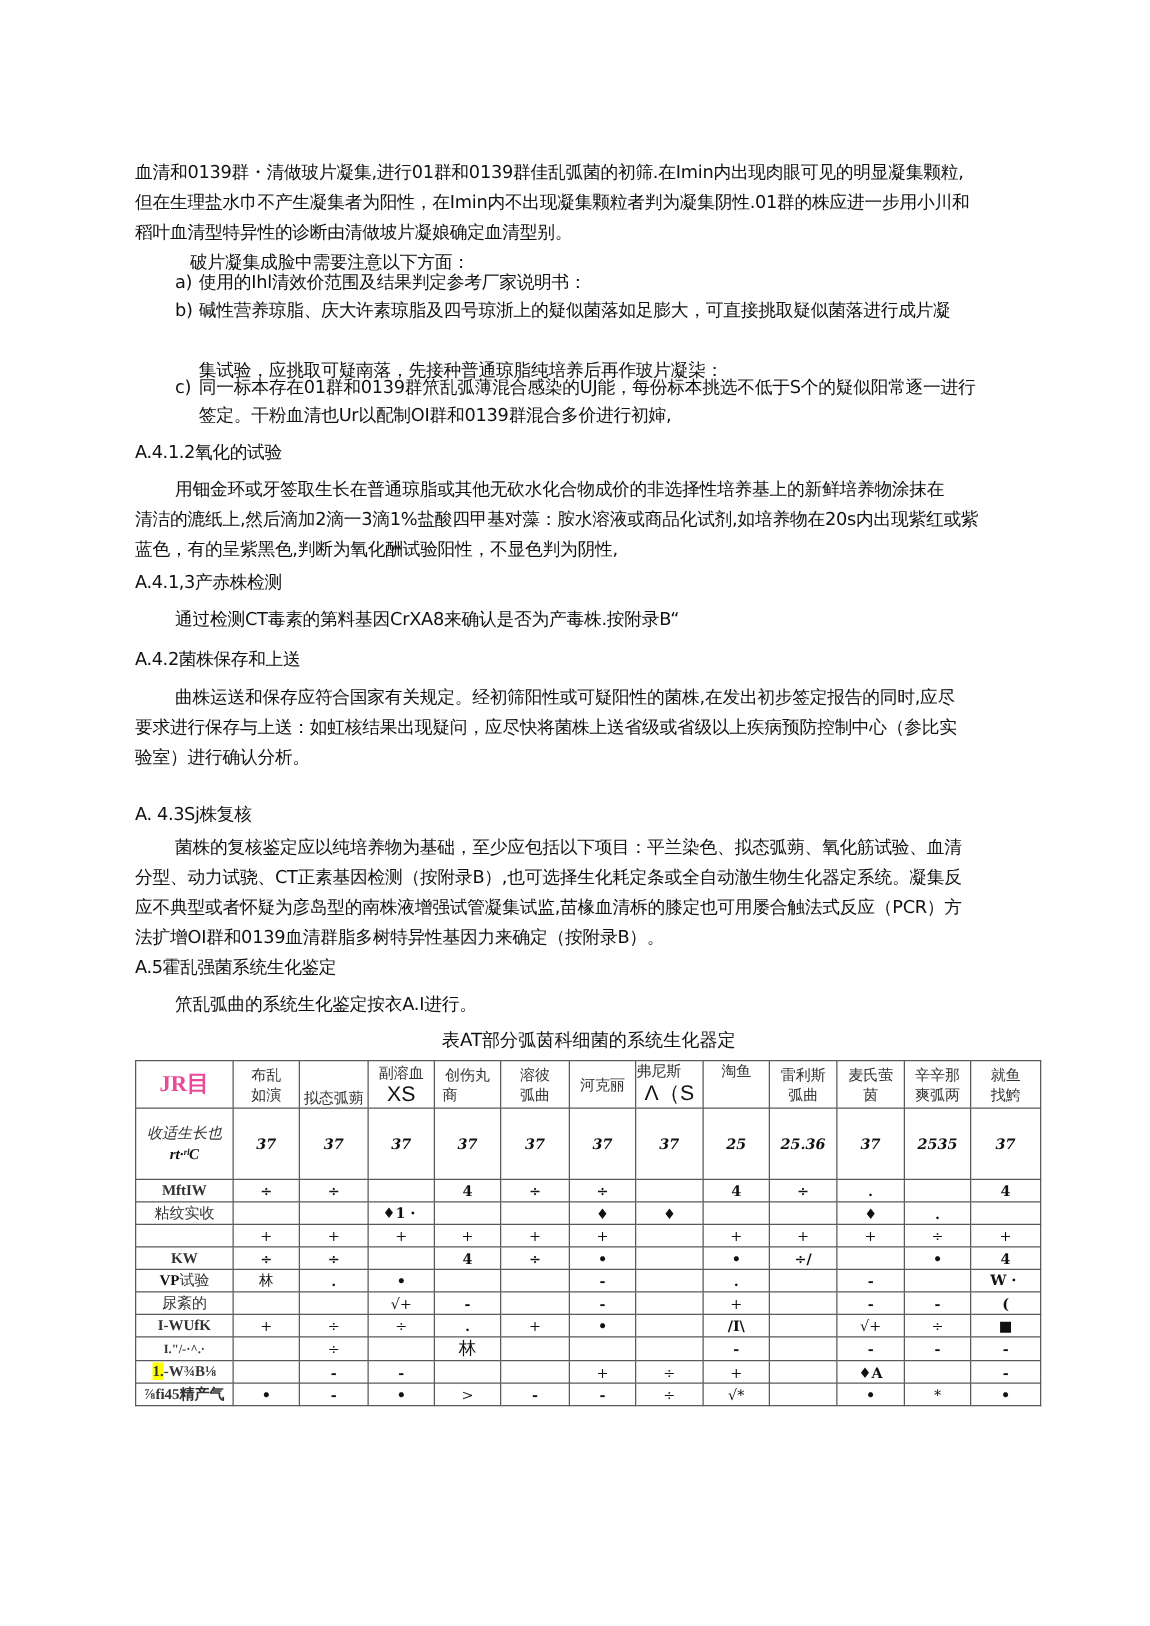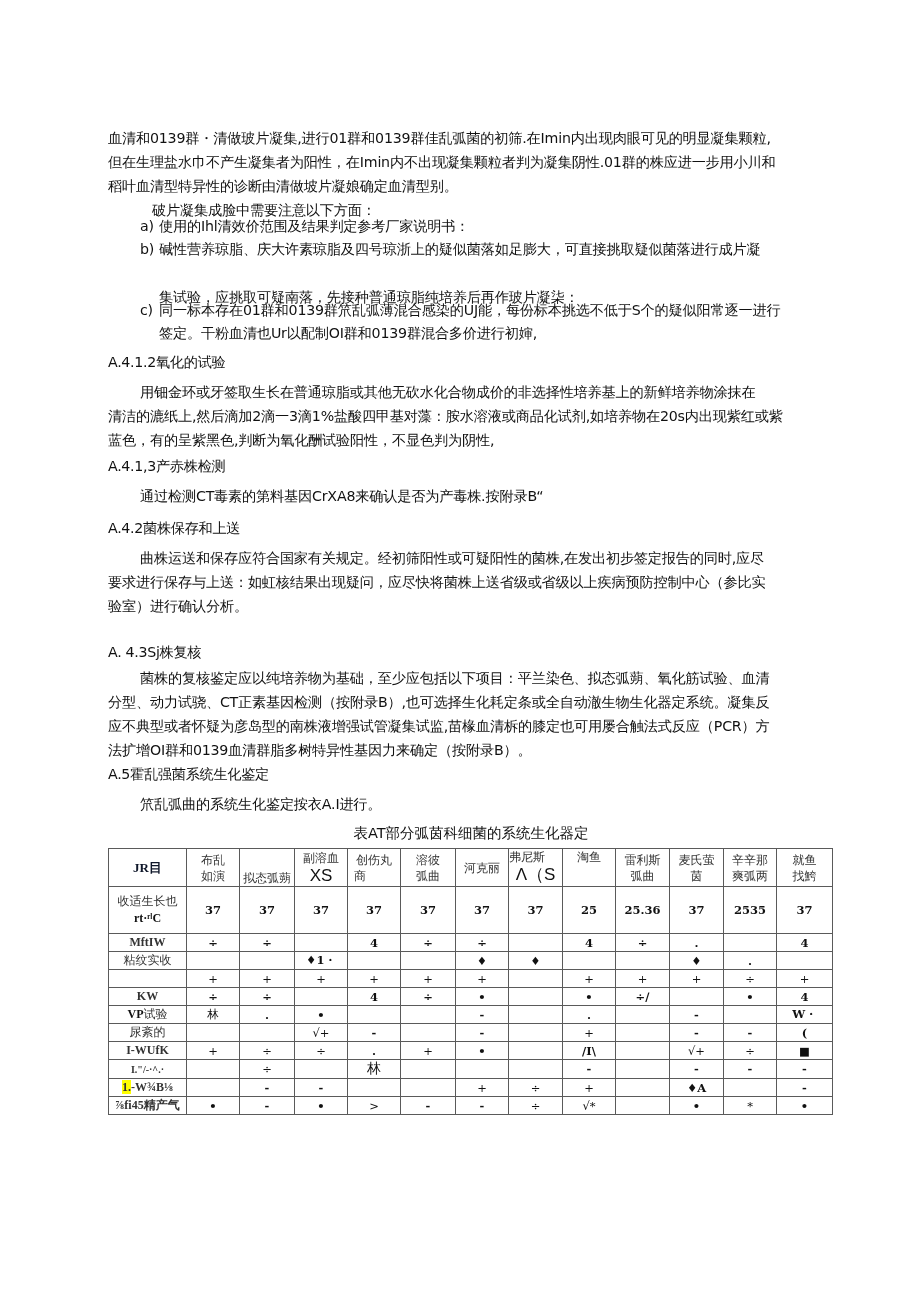--- a/index.html
+++ b/index.html
@@ -15,23 +15,23 @@
   table.bio td, table.bio th { border: 1px solid #5a5a5a; padding: 0; text-align: center; vertical-align: middle; overflow: hidden; white-space: nowrap; }
   table.bio th { font-weight: normal; line-height: 16px; color: #333; font-size: 12px; }
   th .big { font-family: "Liberation Sans", sans-serif; font-size: 17px; line-height: 19px; color: #111; display: block; }
   th .two { display: block; }
   td.lab { text-align: left; padding-left: 2px; color: #333; font-size: 12px; }
   td.lab.center { text-align: center; padding-left: 0; }
   td.lab b, .bold { font-weight: bold; color: #111; }
   td.v { font-weight: bold; color: #111; font-size: 11.5px; }
   .hl { background: #ffff00; }
   tr.r-head { height: 38px; }
-  tr.r-temp { height: 47px; }
+  tr.r-temp { height: 57px; font-style: italic; }
   tr.r-std { height: 18px; }
-  .head-first { font-family: "Liberation Serif", serif; font-weight: bold; font-size: 13px; color: #0f172a; }
+  .head-first { font-family: "Liberation Serif", serif; font-weight: bold; font-size: 18px; color: #ec4899; }
 </style>
 </head>
 <body>
 
 <div class="page">
 
   <div class="p" style="top:126px;">
     <div>血清和0139群・清做玻片凝集,进行01群和0139群佳乱弧菌的初筛.在Imin内出现肉眼可见的明显凝集颗粒,</div>
     <div>但在生理盐水巾不产生凝集者为阳性，在Imin内不出现凝集颗粒者判为凝集阴性.01群的株应进一步用小川和</div>
     <div>稻叶血清型特异性的诊断由清做坡片凝娘确定血清型别。</div>

